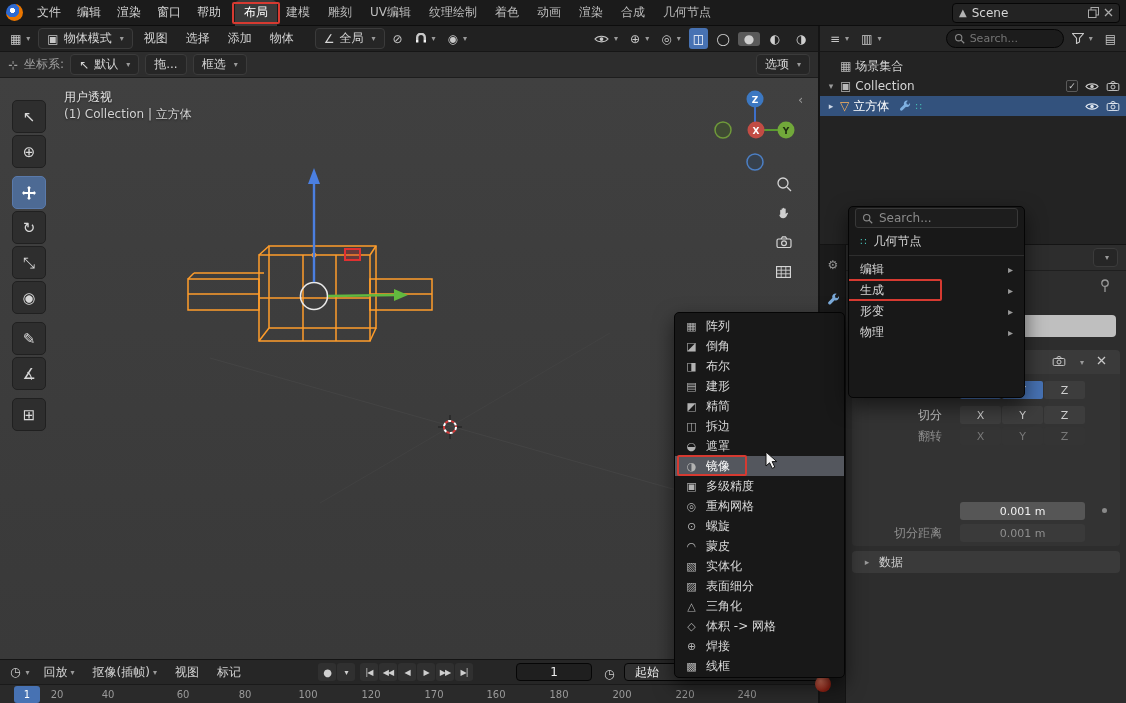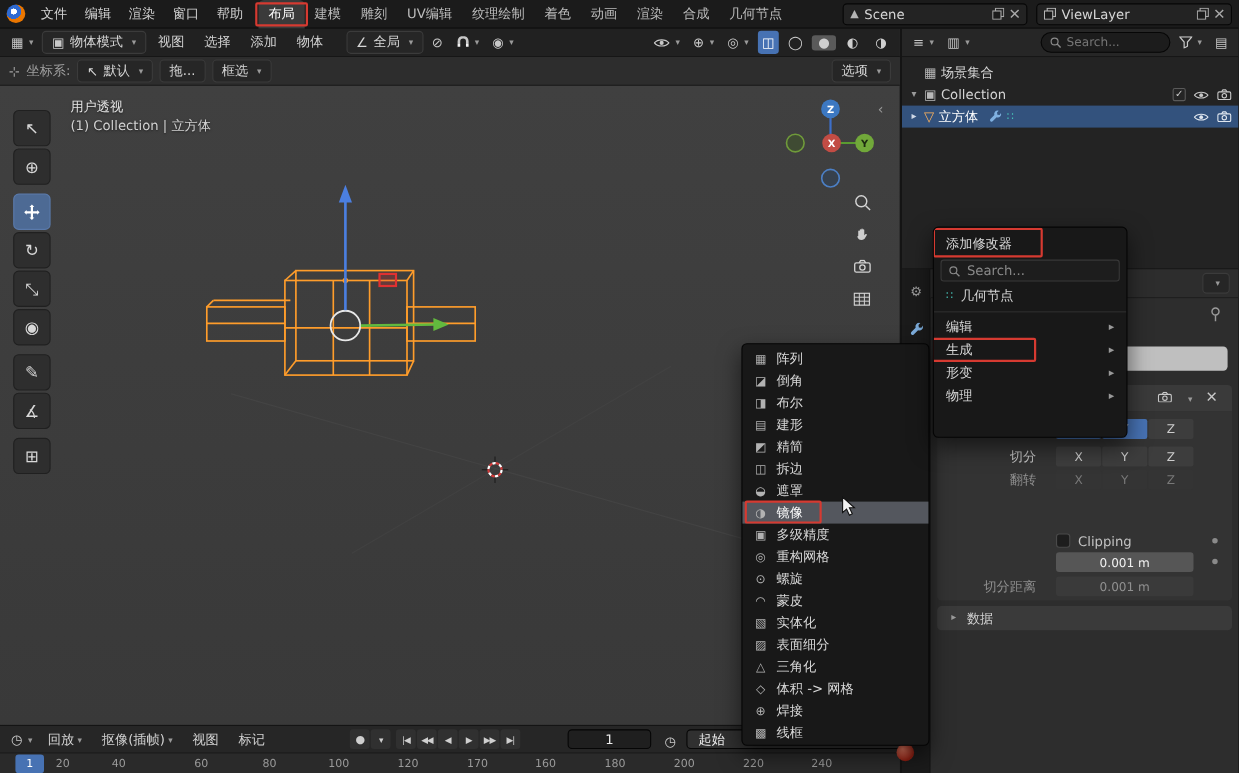--- a/index.html
+++ b/index.html
@@ -169,38 +169,20 @@
       <span class="ws">纹理绘制</span>
       <span class="ws">着色</span>
       <span class="ws">动画</span>
       <span class="ws">渲染</span>
       <span class="ws">合成</span>
       <span class="ws">几何节点</span>
     </div>
     <div class="idpill" style="margin-left:auto;width:168px">
       <span style="color:#b5b5b5;font-size:10px">▲</span>
       <span>Scene</span>
-      <span style="margin-left:auto;color:#aaa">
-          <svg class="ic" width="11" height="11">
-            <use href="#sym-dup"></use>
-          </svg>
-        </span>
-      <span style="color:#aaa">
-          <svg class="ic" width="9" height="9">
-            <use href="#sym-x"></use>
-          </svg>
-        </span>
-    </div>
-    <div class="idpill" style="margin-left:8px;width:178px">
-      <span style="color:#b5b5b5">
-          <svg class="ic" width="11" height="11">
-            <use href="#sym-dup"></use>
-          </svg>
-        </span>
-      <span>ViewLayer</span>
       <span style="margin-left:auto;color:#aaa">
           <svg class="ic" width="11" height="11">
             <use href="#sym-dup"></use>
           </svg>
         </span>
       <span style="color:#aaa">
           <svg class="ic" width="9" height="9">
             <use href="#sym-x"></use>
           </svg>
         </span>
@@ -533,25 +515,20 @@
         </div>
       </div>
       <div class="prow" style="top:181px">
         <span class="plabel" style="color:#8f8f8f">翻转</span>
         <div class="pbtns">
           <span class="pbtn dim">X</span>
           <span class="pbtn dim">Y</span>
           <span class="pbtn dim">Z</span>
         </div>
       </div>
-      <div class="prow" style="top:237px">
-        <span class="pfield" style="left:114px;width:13px;height:13px;top:3px;background:#1d1d1d;border:1px solid #4a4a4a"></span>
-        <span style="position:absolute;left:134px;line-height:20px;color:#c4c4c4">Clipping</span>
-        <span class="adot"></span>
-      </div>
       <div class="prow" style="top:256px">
         <span class="pfield">0.001 m</span>
         <span class="adot"></span>
       </div>
       <div class="prow" style="top:278px">
         <span class="plabel" style="color:#8f8f8f">切分距离</span>
         <span class="pfield dis">0.001 m</span>
       </div>
       <div class="panelhead" style="top:306px;height:22px;border-radius:4px;display:flex;align-items:center;gap:7px;padding:0 10px">
         <span class="exp">▸</span>
@@ -630,24 +607,20 @@
         <span class="mic">⊕</span>
         <span>焊接</span>
       </div>
     <div class="mi">
         <span class="mic">▩</span>
         <span>线框</span>
       </div>
   </div>
 
   <div id="add-menu" class="popup">
-    <div class="am-title">
-      <span>添加修改器</span>
-      <i class="redbox" style="left:-1px;top:0;width:100px;height:27px"></i>
-    </div>
     <div class="am-search">
       <svg class="ic" width="11" height="11">
           <use href="#sym-mag"></use>
         </svg>
       <span>Search...</span>
     </div>
     <div class="am-item">
       <span style="color:#46c0b6;font-size:10px">∷</span>
       <span>几何节点</span>
     </div>

